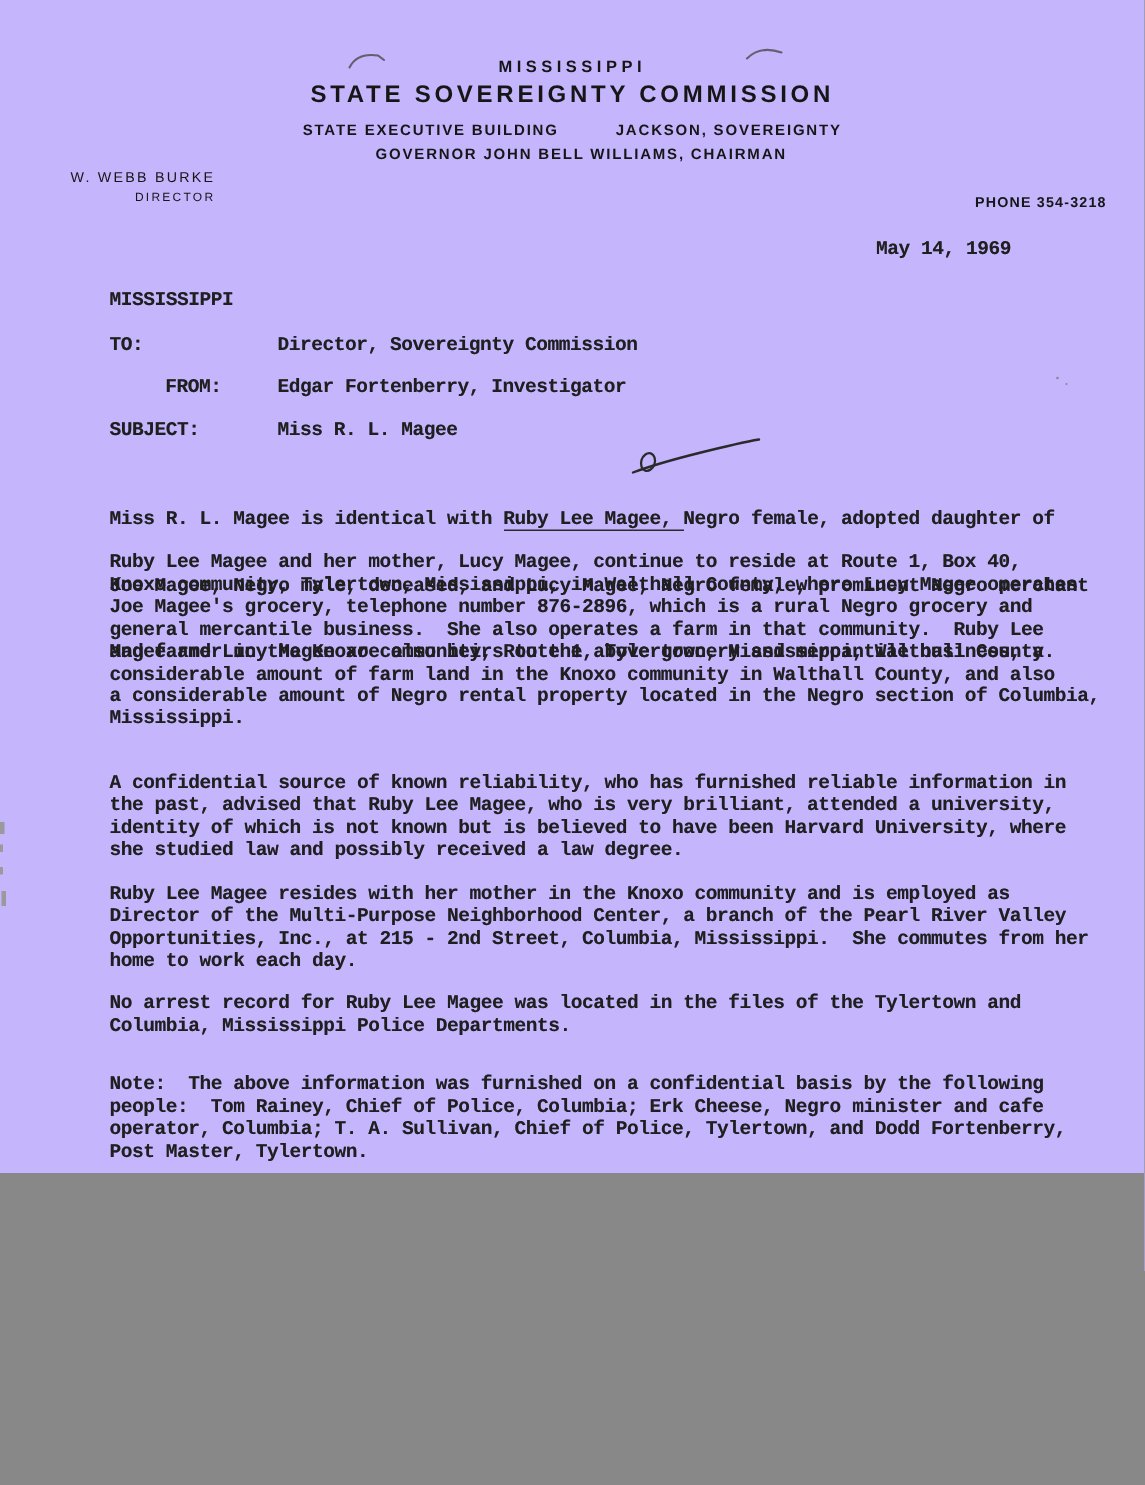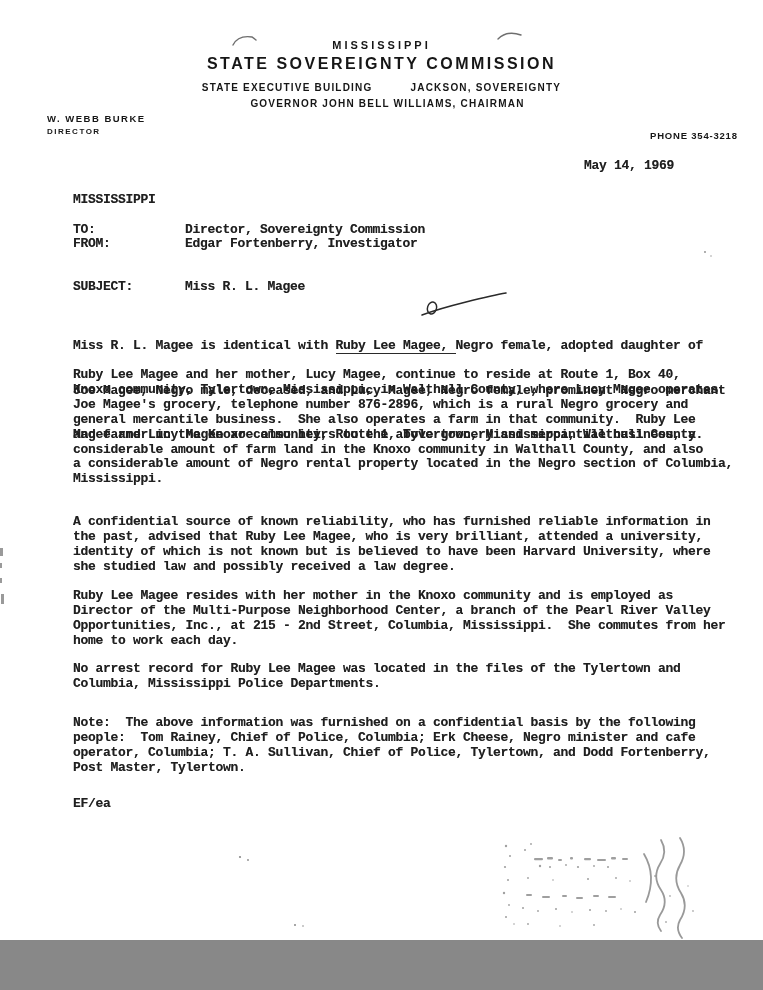--- a/index.html
+++ b/index.html
@@ -1,19 +1,19 @@
 <!DOCTYPE html>
 <html><head>
 <meta charset="utf-8">
 <style>
   html,body{margin:0;padding:0;background:#888;}
   #page{
     position:relative;
-    width:763px;height:940px;
-    background:#ffffff;
+    width:763px;height:782px;
+    background:#c4b5fd;
     overflow:hidden;
     font-family:"Liberation Mono","DejaVu Sans Mono",monospace;
     color:#1f1f1f;
   }
   
   .tw{
     position:absolute;
     font-family:"Liberation Mono","DejaVu Sans Mono",monospace;
     font-size:13px;
     font-weight:bold;
@@ -31,23 +31,23 @@
     text-align:center;
     font-family:"Liberation Sans","DejaVu Sans",sans-serif;
     font-weight:bold;color:#161616;
   }
   .lh-state{top:39px;font-size:11px;letter-spacing:3px;}
   .lh-commission{top:55px;font-size:16px;letter-spacing:2.5px;}
   .lh-sub{top:82px;font-size:10px;letter-spacing:1.2px;}
   .lh-sub .gap{display:inline-block;width:38px;}
   .lh-chairman{top:98px;font-size:10px;letter-spacing:1.2px;margin-left:12px;}
   .lh-left{
-    position:absolute;left:47px;top:113px;text-align:left;
+    position:absolute;left:47px;top:113px;text-align:right;
     font-family:"Liberation Sans","DejaVu Sans",sans-serif;
-    font-weight:bold;color:#161616;
+    font-weight:normal;color:#161616;
   }
   .lh-left .name{font-size:9.5px;letter-spacing:1.5px;}
   .lh-left .title{font-size:8px;letter-spacing:1.5px;margin-top:3px;}
   .lh-phone{
     position:absolute;left:638px;top:130px;
     font-family:"Liberation Sans","DejaVu Sans",sans-serif;
     font-weight:bold;font-size:9.5px;letter-spacing:0.8px;color:#161616;padding-left:12px;
   }
   
   .handwritten-number{
@@ -79,21 +79,21 @@
   </div>
 
   <div class="lh-phone">PHONE 354-3218</div>
 
   <div class="tw" style="left:584px;top:159px;">May 14, 1969</div>
 
   <div class="tw" style="left:73px;top:193px;">MISSISSIPPI</div>
 
   <div class="tw" style="left:73px;top:223px;"><span class="row-label">TO:</span><span>Director, Sovereignty Commission</span></div>
 
-  <div class="tw" style="left:73px;top:237px;"><span class="row-label">FROM:</span><span>Edgar Fortenberry, Investigator</span></div>
+  <div class="tw" style="left:73px;top:251px;text-align:center;"><span class="row-label">FROM:</span><span>Edgar Fortenberry, Investigator</span></div>
 
   <div class="tw" style="left:73px;top:280px;"><span class="row-label">SUBJECT:</span><span>Miss R. L. Magee</span></div>
 
   <div class="tw" style="left:73px;top:309px;">
     <div><span>Miss R. L. Magee is identical with </span><span class="underlined">Ruby Lee Magee, </span><span>Negro female, adopted daughter of</span></div>
     <div>Joe Magee, Negro male, deceased, and Lucy Magee, Negro female, prominent Negro merchant</div>
     <div>and farmer in the Knoxo community, Route 1, Tylertown, Mississippi, Walthall County.</div>
   </div>
 
   <svg class="proof-mark" width="92" height="28">

